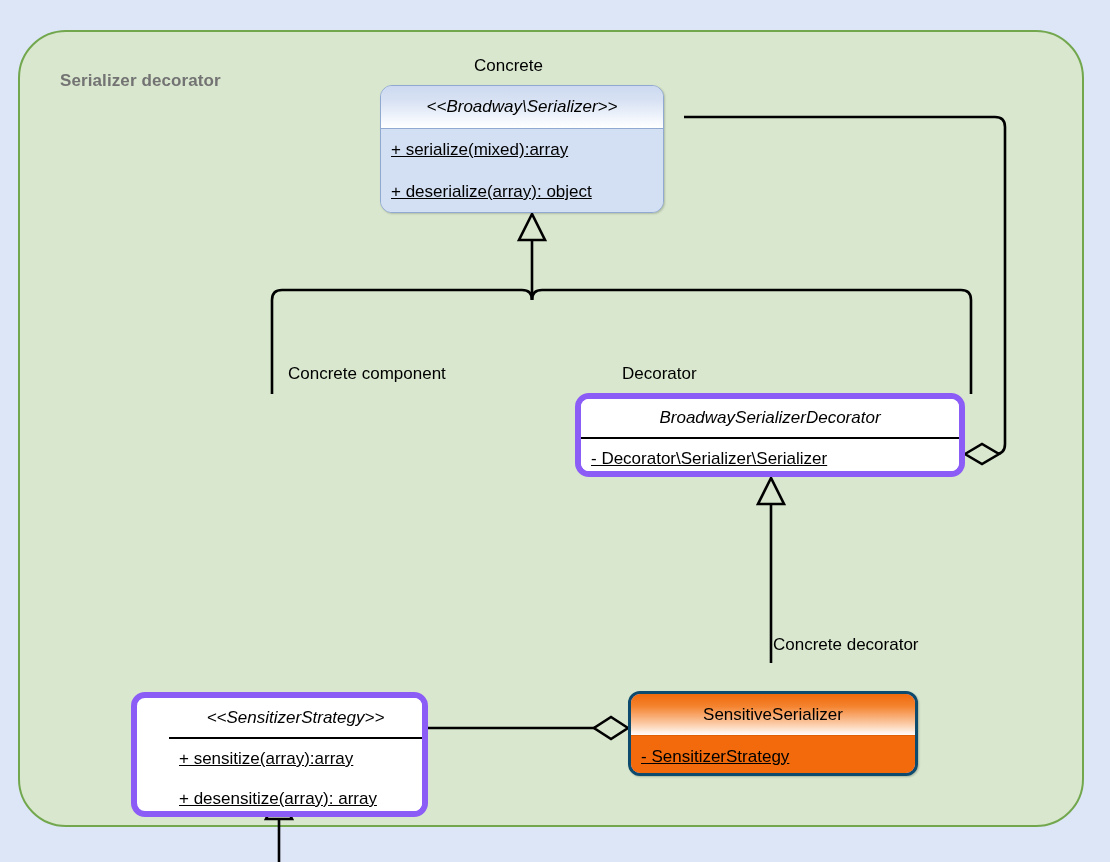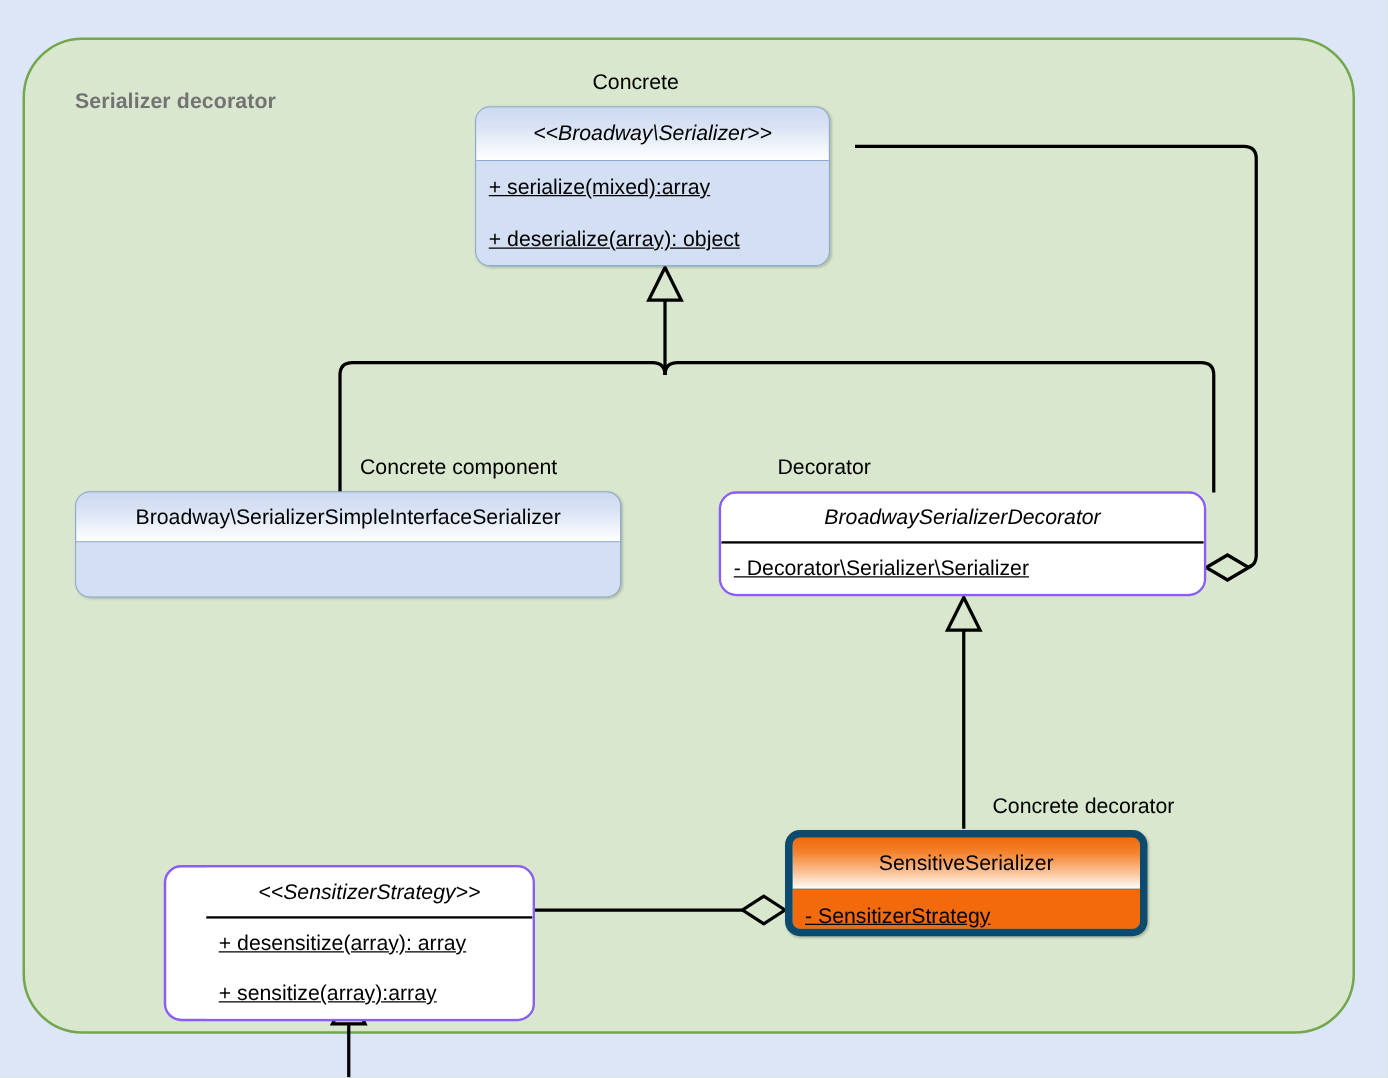--- a/index.html
+++ b/index.html
@@ -57,37 +57,38 @@
     box-shadow:1px 1px 2px rgba(0,0,0,.18);
   }
   .node.blue .hdr{
     background:linear-gradient(to bottom,#ccd9ef 0%,#d8e2f4 35%,#f3f7fd 80%,#ffffff 100%);
     border-bottom:1px solid #8fa9d0;
   }
   .node.blue .rowlist{background:#d3dff2;}
 
   
   .node.white{
-    border:2px solid #8b5cf6;
+    border:6px solid #8b5cf6;
     background:#fff;
     border-radius:14px;
     text-align:right;
   }
   .node.white .hdr{
     background:#fff;
     border-bottom:2px solid #000;
     font-style:italic;
   }
   .node.white .rowlist{background:#fff;}
 
   
   .node.orange{
-    border:6px solid #0c4a6e;
-    background:#0ea5e9;
+    border:3px solid #0c4a6e;
+    background:#c4b5fd;
     box-shadow:1px 1px 2px rgba(0,0,0,.22);
+    margin-top:27px;
   }
   .node.orange .hdr{
     background:linear-gradient(to bottom,#f1690a 0%,#f4832f 30%,#fbc9a3 72%,#fffdfb 100%);
     border-bottom:1px solid #e05f04;
   }
   .node.orange .rowlist{background:#f26a0b;}
 
   
   .hdr.ital{font-style:italic;}
 
@@ -129,47 +130,43 @@
 
     <g fill="#d8e7cd" stroke="#000" stroke-width="2.6" stroke-linejoin="miter">
       <polygon points="965,454 982,444 999,454 982,464"></polygon>
       <polygon points="628,728 611,717 594,728 611,739"></polygon>
     </g>
   </svg>
 
   <div class="caption" style="left:474px;top:56px;">Concrete</div>
   <div class="caption" style="left:288px;top:364px;">Concrete component</div>
   <div class="caption" style="left:622px;top:364px;">Decorator</div>
-  <div class="caption" style="left:794px;top:635px;">Concrete decorator</div>
+  <div class="caption" style="left:773px;top:635px;">Concrete decorator</div>
 
   <div class="node blue" style="left:380px;top:85px;width:284px;height:128px;">
     <div class="hdr ital" style="height:43px;">&lt;&lt;Broadway\Serializer&gt;&gt;</div>
     <div class="rowlist" style="height:84px;">
       <div class="row" style="height:42px;">+ serialize(mixed):array</div>
       <div class="row" style="height:42px;">+ deserialize(array): object</div>
     </div>
   </div>
 
-  <div class="node blue" style="left:60px;top:393px;width:437px;height:85px;">
-    <div class="hdr" style="height:40px;">Broadway\SerializerSimpleInterfaceSerializer</div>
-    <div class="rowlist" style="height:44px;"></div>
-  </div>
 
   <div class="node white" style="left:575px;top:393px;width:390px;height:84px;">
     <div class="hdr" style="height:40px;">BroadwaySerializerDecorator</div>
     <div class="rowlist" style="height:40px;">
       <div class="row" style="height:40px;">- Decorator\Serializer\Serializer</div>
     </div>
   </div>
 
   <div class="node white" style="left:131px;top:692px;width:297px;height:125px;padding-left:32px;">
     <div class="hdr" style="height:41px;">&lt;&lt;SensitizerStrategy&gt;&gt;</div>
     <div class="rowlist" style="height:80px;">
+      <div class="row" style="height:40px;">+ sensitize(array):array</div>
       <div class="row" style="height:40px;">+ desensitize(array): array</div>
-      <div class="row" style="height:40px;">+ sensitize(array):array</div>
     </div>
   </div>
 
   <div class="node orange" style="left:628px;top:664px;width:290px;height:85px;">
     <div class="hdr" style="height:42px;">SensitiveSerializer</div>
     <div class="rowlist" style="height:41px;">
       <div class="row" style="height:41px;">- SensitizerStrategy</div>
     </div>
   </div>
 

